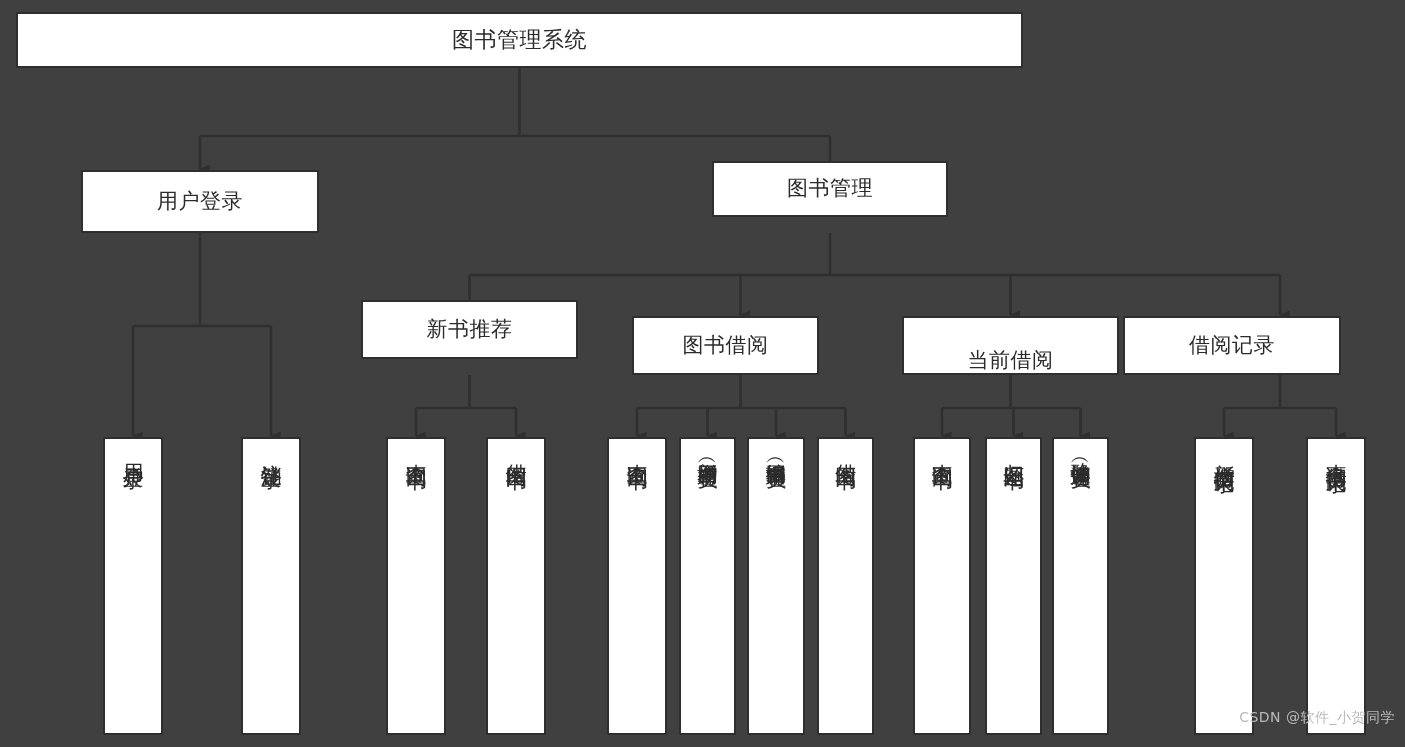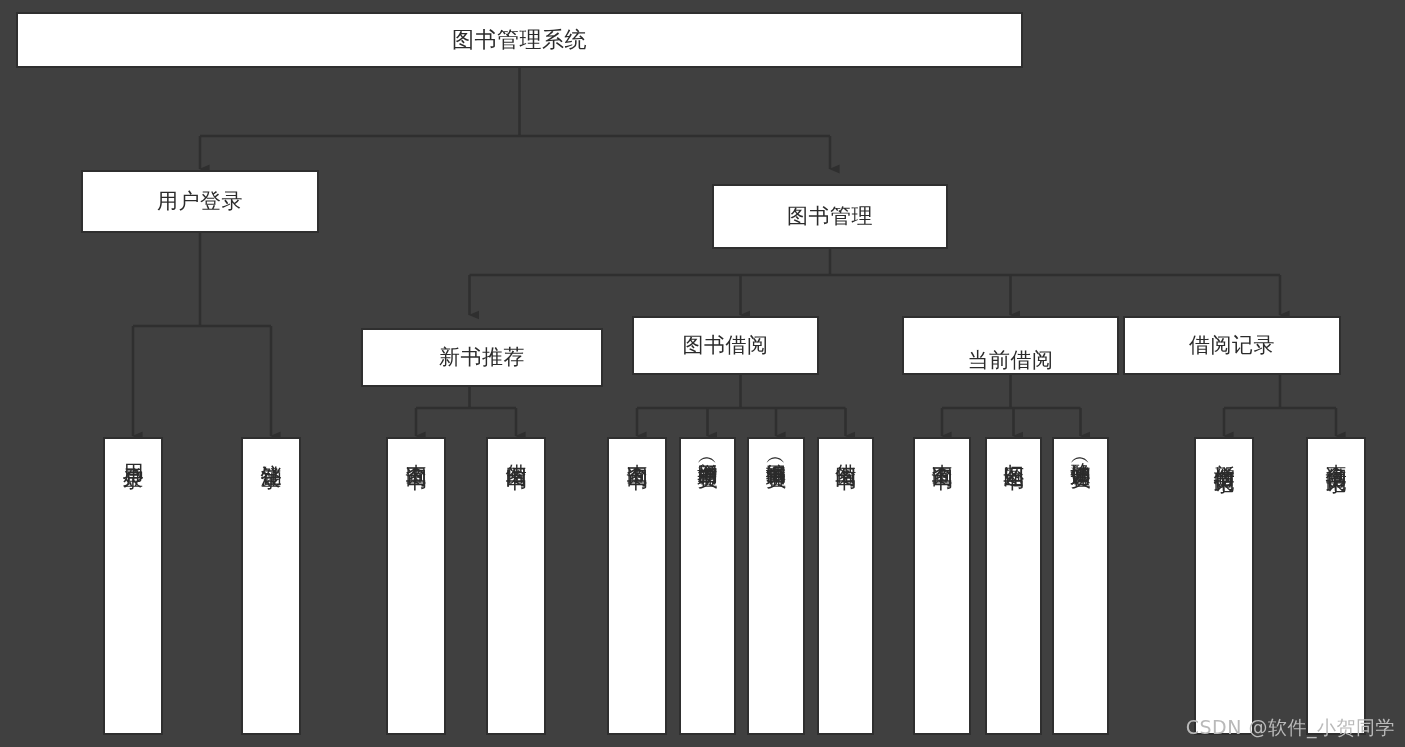--- a/index.html
+++ b/index.html
@@ -66,22 +66,22 @@
     max-height: 284px;
   }
   .node.vert.tall .node-label {
     max-height: 288px;
     font-size: 20px;
     letter-spacing: 1px;
   }
   .watermark {
     position: absolute;
     right: 10px;
-    bottom: 6px;
-    font-size: 19px;
+    bottom: 20px;
+    font-size: 14px;
     color: #b9b9b9;
     white-space: nowrap;
     letter-spacing: 0.5px;
   }
 </style>
 </head>
 <body>
 
 <div id="canvas">
 
@@ -128,24 +128,24 @@
       </g>
   </svg>
 
   <div id="nodes">
       <div class="node horiz root" style="left: 16px; top: 12px; width: 1007px; height: 56px;">
         <span class="node-label">图书管理系统</span>
       </div>
       <div class="node horiz" style="left: 81px; top: 170px; width: 238px; height: 63px;">
         <span class="node-label">用户登录</span>
       </div>
-      <div class="node horiz" style="left: 712px; top: 184px; width: 236px; height: 65px;">
+      <div class="node horiz" style="left: 712px; top: 161px; width: 236px; height: 56px;">
         <span class="node-label">图书管理</span>
       </div>
-      <div class="node horiz" style="left: 361px; top: 328px; width: 242px; height: 59px;">
+      <div class="node horiz" style="left: 361px; top: 300px; width: 217px; height: 59px;">
         <span class="node-label">新书推荐</span>
       </div>
       <div class="node horiz" style="left: 632px; top: 316px; width: 187px; height: 59px;">
         <span class="node-label">图书借阅</span>
       </div>
       <div class="node horiz" style="left: 902px; top: 316px; width: 217px; height: 59px; align-items: flex-end;">
         <span class="node-label">当前借阅</span>
       </div>
       <div class="node horiz" style="left: 1123px; top: 316px; width: 218px; height: 59px;">
         <span class="node-label">借阅记录</span>

